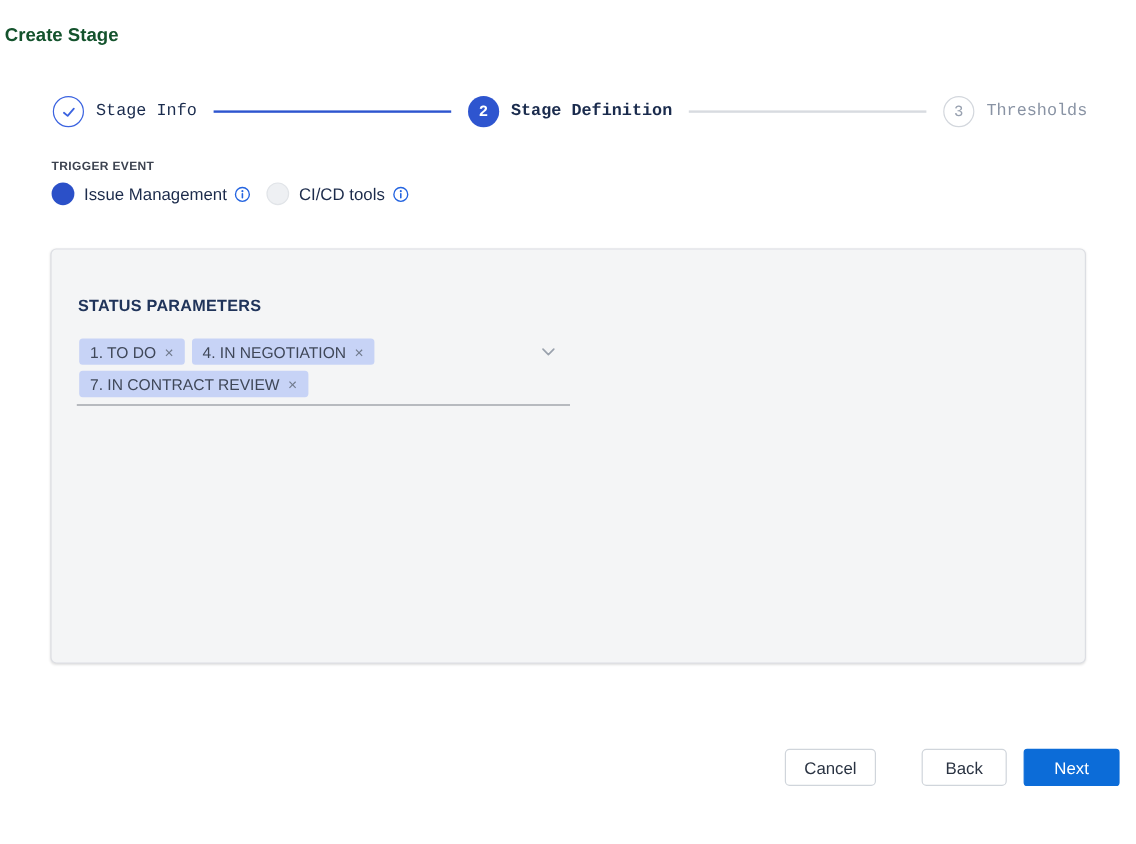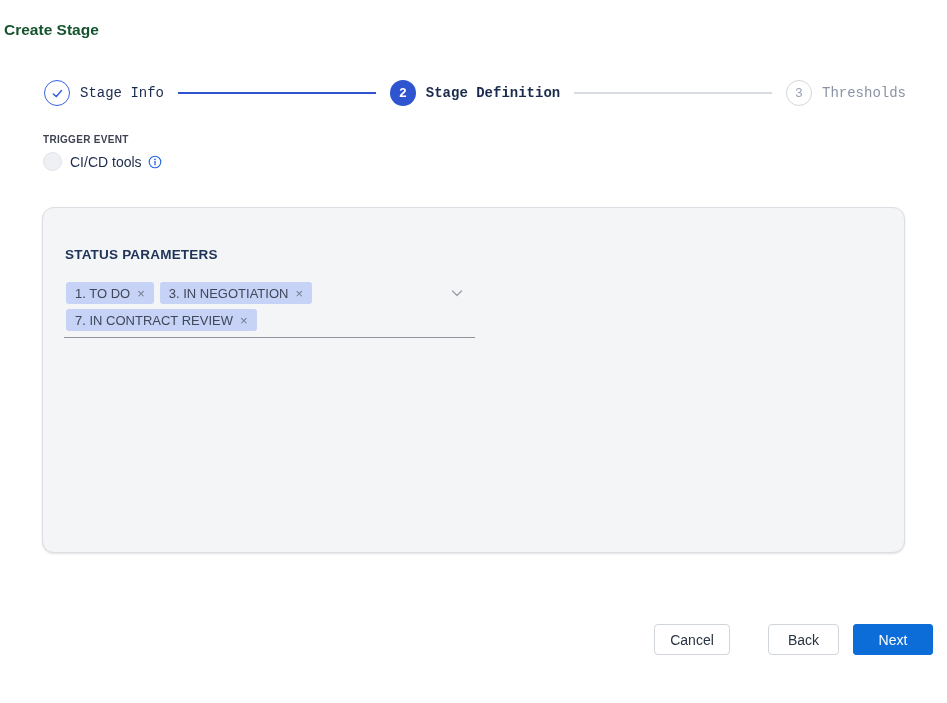--- a/index.html
+++ b/index.html
@@ -54,21 +54,21 @@
   .radio-dot.selected { background: #2b50c8; }
   .radio-dot.unselected { background: #eef0f3; border: 1px solid #e1e4e8; }
   .radio-text { font-size: 14px; color: #1c2b4b; }
   .info-icon { width: 14px; height: 14px; display: inline-flex; margin-left: -2px; cursor: pointer; }
 
   
   .panel {
     position: absolute; left: 42px; top: 207px; width: 863px; height: 346px;
     background: #f4f5f6;
     border: 1px solid #dcdee3;
-    border-radius: 12px;
+    border-radius: 5px;
     box-shadow: 0 1px 2px rgba(0,0,0,0.12);
   }
   .panel-title {
     position: absolute; left: 22px; top: 39px;
     font-size: 13.5px; font-weight: 700; color: #20345a;
     letter-spacing: 0.2px;
   }
   .multiselect {
     position: absolute; left: 21px; top: 70px; width: 411px;
     padding: 4px 40px 6px 2px;
@@ -139,20 +139,31 @@
 
   <div class="step step-upcoming">
     <div class="step-circle">3</div>
     <div class="step-label">Thresholds</div>
   </div>
 </div>
 
 <div class="trigger-section">
   <div class="trigger-label">TRIGGER EVENT</div>
   <div class="radio-row">
+    <div class="radio-option">
+      <span class="radio-dot selected"></span>
+      <span class="radio-text">Issue Management</span>
+      <span class="info-icon">
+        <svg width="14" height="14" viewBox="0 0 16 16" fill="none">
+          <circle cx="8" cy="8" r="6.6" stroke="#2464e0" stroke-width="1.3"></circle>
+          <circle cx="8" cy="4.9" r="1" fill="#2464e0"></circle>
+          <line x1="8" y1="7.3" x2="8" y2="11.2" stroke="#2464e0" stroke-width="1.5" stroke-linecap="round"></line>
+        </svg>
+      </span>
+    </div>
     <div class="radio-option">
       <span class="radio-dot unselected"></span>
       <span class="radio-text">CI/CD tools</span>
       <span class="info-icon">
         <svg width="14" height="14" viewBox="0 0 16 16" fill="none">
           <circle cx="8" cy="8" r="6.6" stroke="#2464e0" stroke-width="1.3"></circle>
           <circle cx="8" cy="4.9" r="1" fill="#2464e0"></circle>
           <line x1="8" y1="7.3" x2="8" y2="11.2" stroke="#2464e0" stroke-width="1.5" stroke-linecap="round"></line>
         </svg>
       </span>
@@ -163,21 +174,21 @@
 <div class="panel">
   <div class="panel-title">STATUS PARAMETERS</div>
 
   <div class="multiselect">
     <div class="tag-wrap">
       <span class="tag">
         <span>1. TO DO</span>
         <span class="tag-remove">×</span>
       </span>
       <span class="tag">
-        <span>3. IN NEGOTIATION</span>
+        <span>4. IN NEGOTIATION</span>
         <span class="tag-remove">×</span>
       </span>
       <span class="tag">
         <span>7. IN CONTRACT REVIEW</span>
         <span class="tag-remove">×</span>
       </span>
     </div>
     <span class="chevron">
       <svg width="16" height="16" viewBox="0 0 16 16" fill="none">
         <polyline points="3.5,6 8,10.5 12.5,6" stroke="#9aa2ad" stroke-width="1.4" stroke-linecap="round" stroke-linejoin="round"></polyline>

